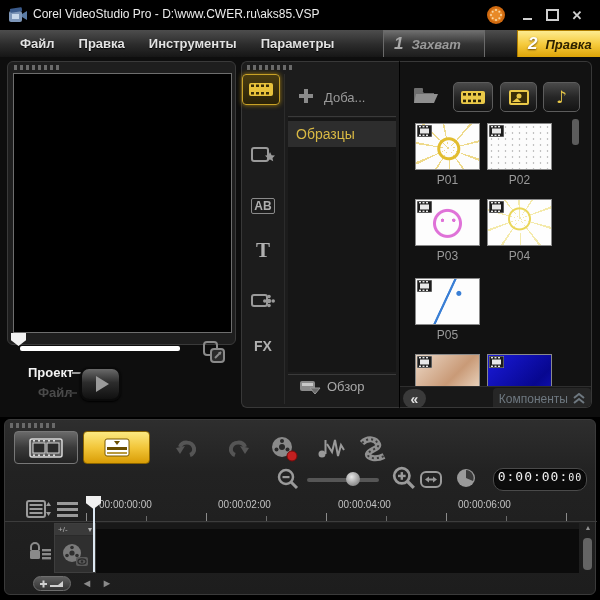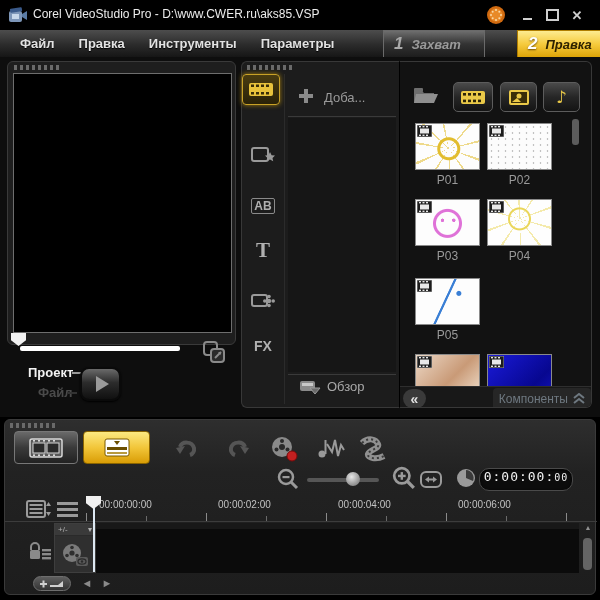--- a/index.html
+++ b/index.html
@@ -118,21 +118,21 @@
 
   
   #timeline{left:4px;top:419px;width:592px;height:176px;background:linear-gradient(#2e2e2e,#222 30%,#1d1d1d);}
   .tl-btn{position:absolute;border-radius:4px;box-sizing:border-box;display:flex;align-items:center;justify-content:center;}
   .btn-storyboard{left:9px;top:11px;width:64px;height:33px;background:linear-gradient(#6a6a6a,#3a3a3a 50%,#222);border:1px solid #777;}
   .btn-timeline{left:78px;top:11px;width:67px;height:33px;background:linear-gradient(#fce981,#f2c63a 50%,#d99d06);border:1px solid #8a6400;}
   .tl-icon{position:absolute;display:flex;align-items:center;justify-content:center;}
   .tl-zoom-track{position:absolute;left:302px;top:58px;width:72px;height:4px;background:#565656;border-radius:2px;}
   .tl-zoom-thumb{position:absolute;left:341px;top:52px;width:14px;height:14px;border-radius:50%;
                  background:radial-gradient(circle at 40% 35%,#e8e8e8,#9a9a9a 60%,#6a6a6a);}
-  .timebox{position:absolute;left:474px;top:48px;width:92px;height:21px;background:#0c0c0c;border:1px solid #4a4a4a;
+  .timebox{position:absolute;left:488px;top:48px;width:92px;height:21px;background:#0c0c0c;border:1px solid #4a4a4a;
            border-radius:10px;display:flex;align-items:baseline;justify-content:center;
            font-family:"DejaVu Sans Mono",monospace;color:#f2f2f2;box-shadow:inset 0 1px 3px #000;}
   .timebox .t-main{font-size:13px;letter-spacing:1px;}
   .timebox .t-frames{font-size:10px;letter-spacing:1px;}
   .ruler{position:absolute;left:78px;top:77px;width:497px;height:24px;border-bottom:1px solid #8a8a8a;}
   .ruler .tick-major{position:absolute;bottom:0;width:1px;height:8px;background:#8a8a8a;}
   .ruler .tick-minor{position:absolute;bottom:0;width:1px;height:5px;background:#6a6a6a;}
   .ruler-label{position:absolute;top:2px;font-size:10px;color:#c2c2c2;white-space:nowrap;}
   .tl-divider{position:absolute;left:0;top:101px;width:592px;height:1px;background:#3c3c3c;}
   .playhead{position:absolute;left:81px;top:76px;width:15px;height:13px;background:#f0f0f0;
@@ -274,20 +274,21 @@
         <span class="glyph-fx">FX</span>
       </div>
     </div>
     <svg class="lib-head-plus" viewBox="0 0 16 16">
       <rect x="6" y="1" width="4" height="14" fill="#8a8a8a"></rect>
         <rect x="1" y="6" width="14" height="4" fill="#8a8a8a"></rect>
     </svg>
     <span class="lib-add">Доба...</span>
     <div class="lib-sep-top"></div>
     <div class="lib-list"></div>
+    <div class="lib-item-selected">Образцы</div>
     <div class="lib-sep-bot"></div>
     <svg class="browse-icon" viewBox="0 0 22 16">
       <rect x="1" y="2" width="15" height="10" rx="2" fill="#8a8a8a"></rect>
       <rect x="3" y="4" width="11" height="3" fill="#c8c8c8"></rect>
       <path d="M11 9 l10 0 -5 6 z" fill="#6a6a6a" stroke="#9a9a9a"></path>
     </svg>
     <span class="lib-browse">Обзор</span>
   </div>
 
   <div class="panel" id="gallery-panel">

